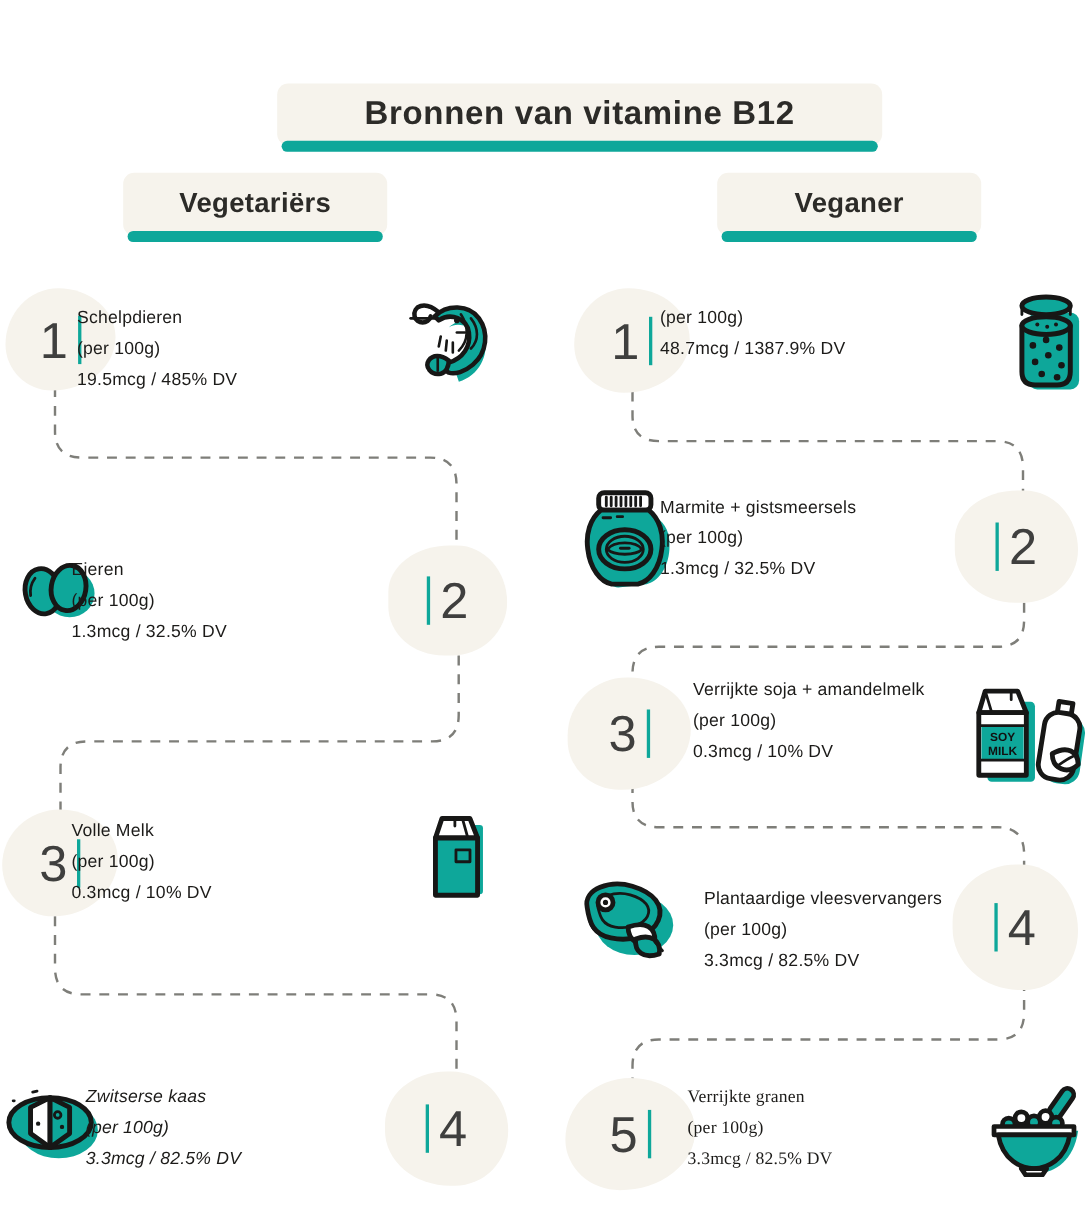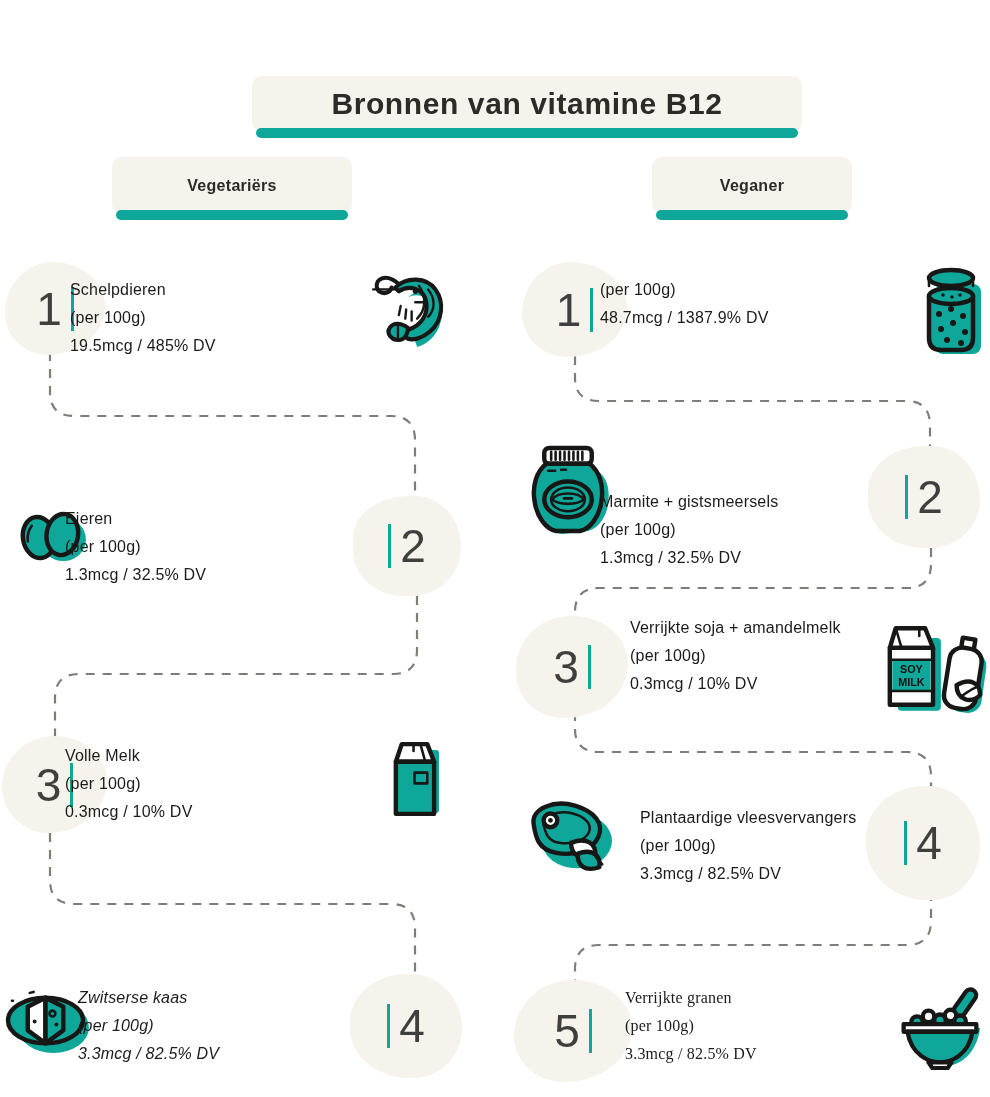--- a/index.html
+++ b/index.html
@@ -11,22 +11,22 @@
   .connectors{position:absolute;left:0;top:0;z-index:0;}
   .connectors path{fill:none;stroke:var(--dash,#7e7e79);stroke-width:2.2;stroke-dasharray:9 8;}
 
   .box{position:absolute;background:var(--cream,#f6f3ec);border-radius:10px;
        display:flex;align-items:center;justify-content:center;z-index:2;}
   .box::after{content:"";position:absolute;left:4px;right:4px;bottom:-6px;height:10px;
        background:var(--teal,#0ea79a);border-radius:7px;z-index:-1;}
   .title-box{left:252px;top:32px;width:550px;height:56px;margin-top:44px;}
   .title-box .t{font-size:30px;font-weight:700;letter-spacing:.6px;color:#2c2b28;}
   .hdr-left{left:112px;top:157px;width:240px;height:57px;}
-  .hdr-right{left:652px;top:157px;width:200px;height:57px;}
-  .hdr{font-size:16px;font-weight:700;letter-spacing:.3px;color:#2c2b28;}
+  .hdr-right{left:652px;top:157px;width:240px;height:57px;}
+  .hdr{font-size:25px;font-weight:700;letter-spacing:.3px;color:#2c2b28;}
 
   .blob{position:absolute;background:var(--cream,#f6f3ec);display:flex;align-items:center;
         justify-content:center;gap:9px;z-index:1;}
   .num{font-size:46px;line-height:1;color:var(--number,#3f3f3e);}
   .tick{display:inline-block;width:3px;height:44px;background:var(--teal,#0ea79a);}
 
   .txt{position:absolute;text-align:left;color:var(--text,#1c1b19);font-size:16px;
        line-height:28px;letter-spacing:.2px;z-index:2;}
 
   .icon{position:absolute;z-index:2;}
@@ -183,21 +183,21 @@
       <rect class="fw sd" x="20" y="6" width="48" height="16" rx="5"></rect>
       <path class="fn s2" d="M27 10 L27 18 M31.5 10 L31.5 18 M36 10 L36 18 M40.5 10 L40.5 18 M45 10 L45 18 M49.5 10 L49.5 18 M54 10 L54 18 M58.5 10 L58.5 18"></path>
       <path class="ft sd" d="M22 22 C12 30 8 44 10 58 C12 76 22 88 32 90 L56 90 C66 88 76 76 78 58 C80 44 76 30 66 22 Z"></path>
       <path class="fn s2" d="M24 29 L31 29 M37 28 L42 28"></path>
       <ellipse class="ft sd" cx="44" cy="58" rx="24" ry="18"></ellipse>
       <ellipse class="fn s2" cx="44" cy="58" rx="17" ry="12"></ellipse>
       <path class="ft s2" d="M28 58 C34 50 54 50 60 58 C54 64 34 64 28 58 Z"></path>
       <path class="fn s2" d="M40 57 L48 57"></path>
     </svg>
   </div>
-  <div class="txt" style="left:600px;top:448px;width:330px;margin-top:40px;">
+  <div class="txt" style="left:600px;top:448px;width:330px;">
     <div>Marmite + gistsmeersels</div>
     <div>(per 100g)</div>
     <div>1.3mcg / 32.5% DV</div>
   </div>
   <div class="blob" style="left:868px;top:446px;width:112px;height:102px;border-radius:54% 46% 48% 52%/46% 56% 50% 50%;">
     <span class="tick"></span>
       <span class="num">2</span>
   </div>
 
   <div class="blob" style="left:516px;top:616px;width:112px;height:102px;border-radius:49% 51% 57% 43%/53% 47% 55% 45%;">

